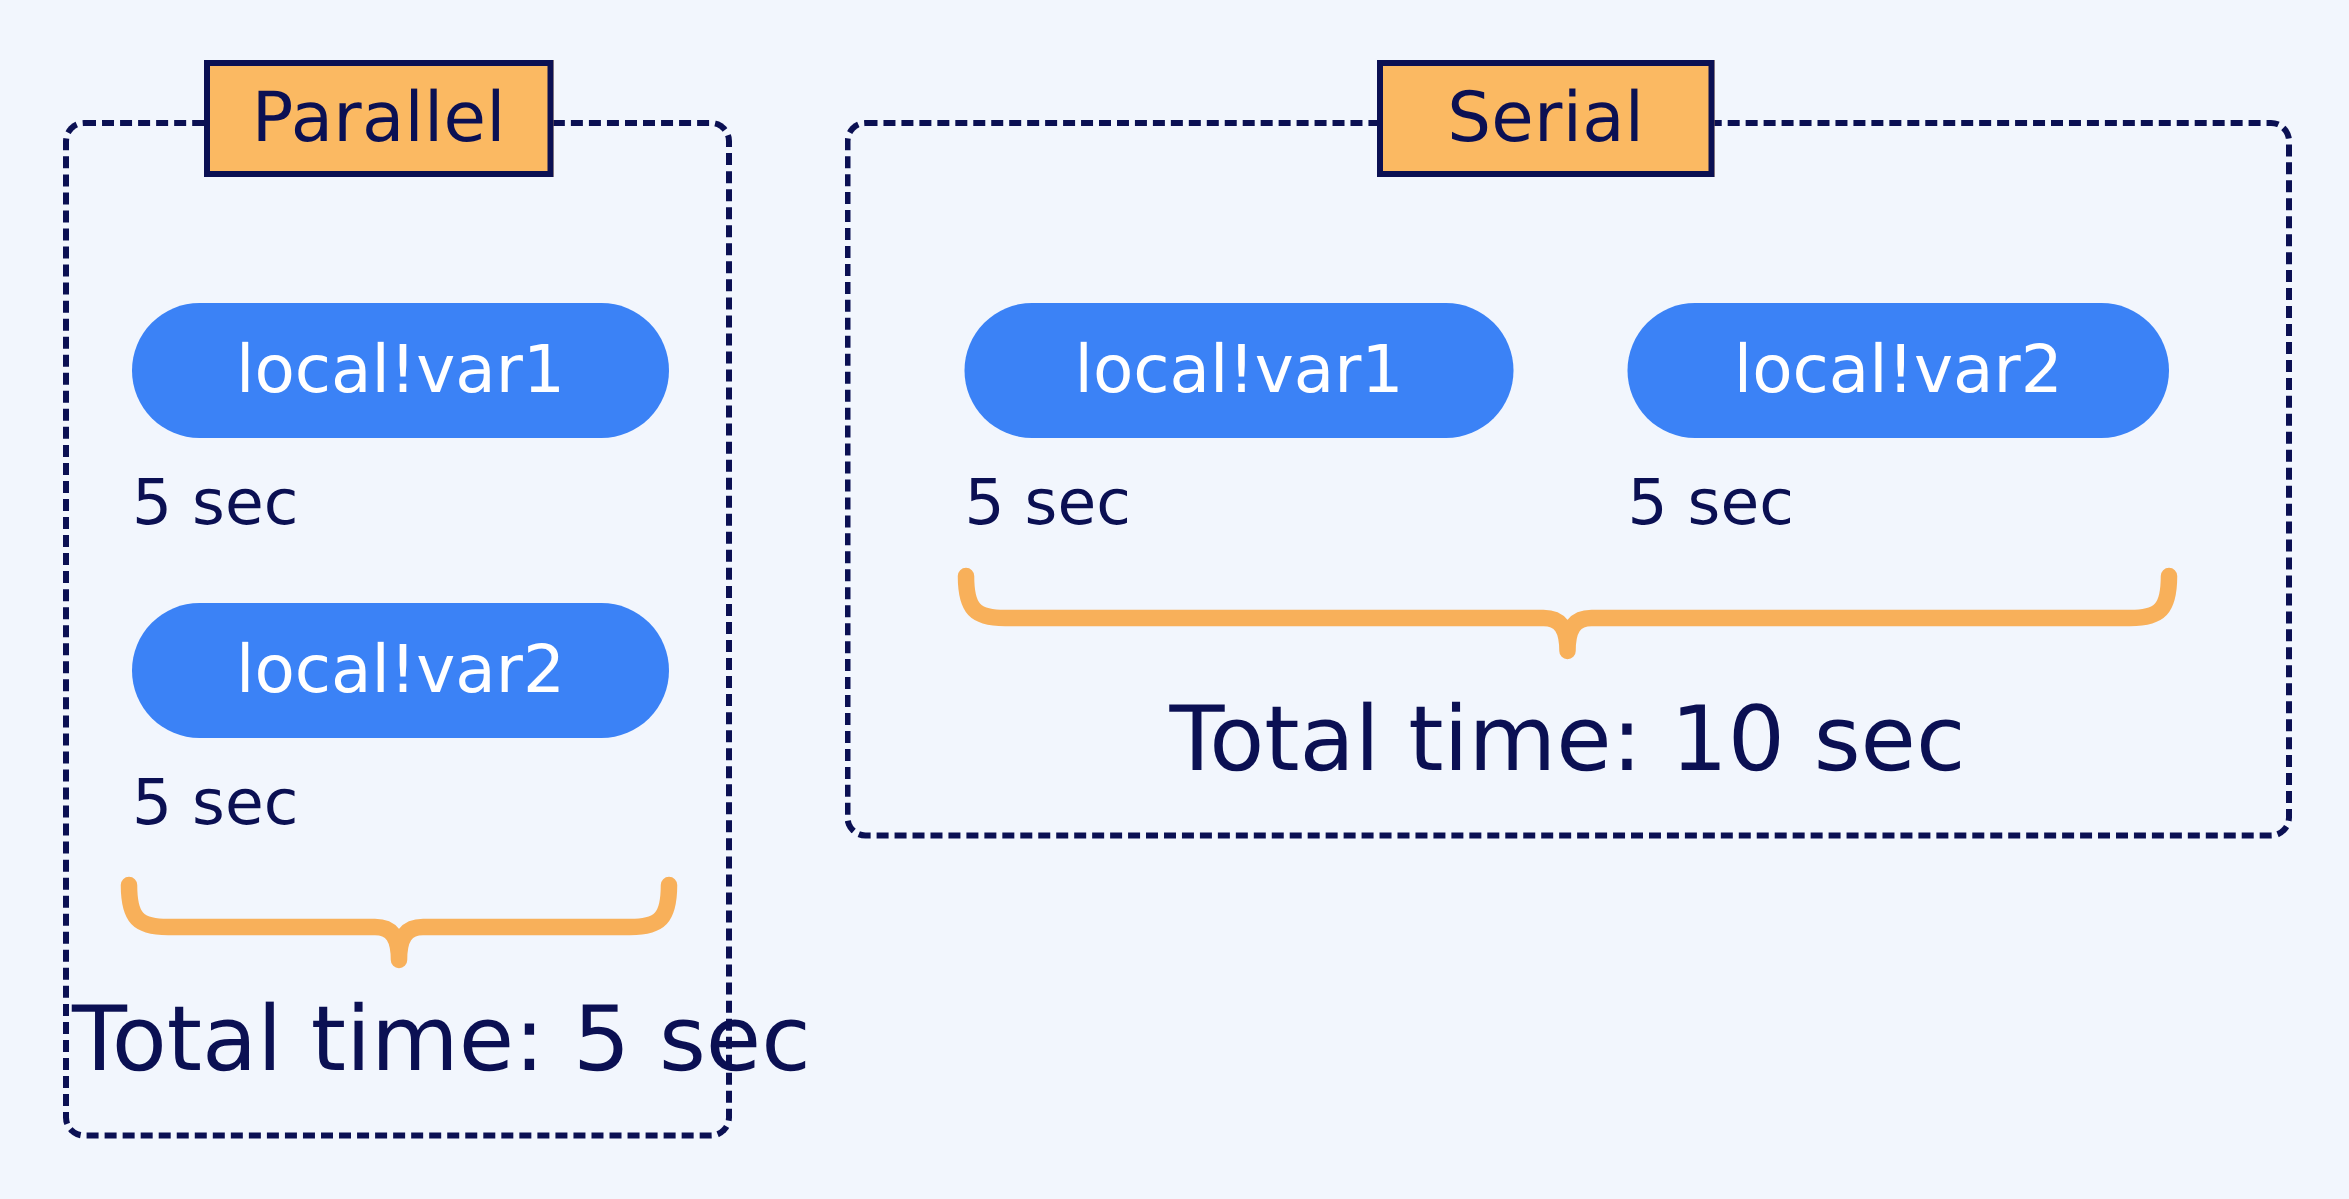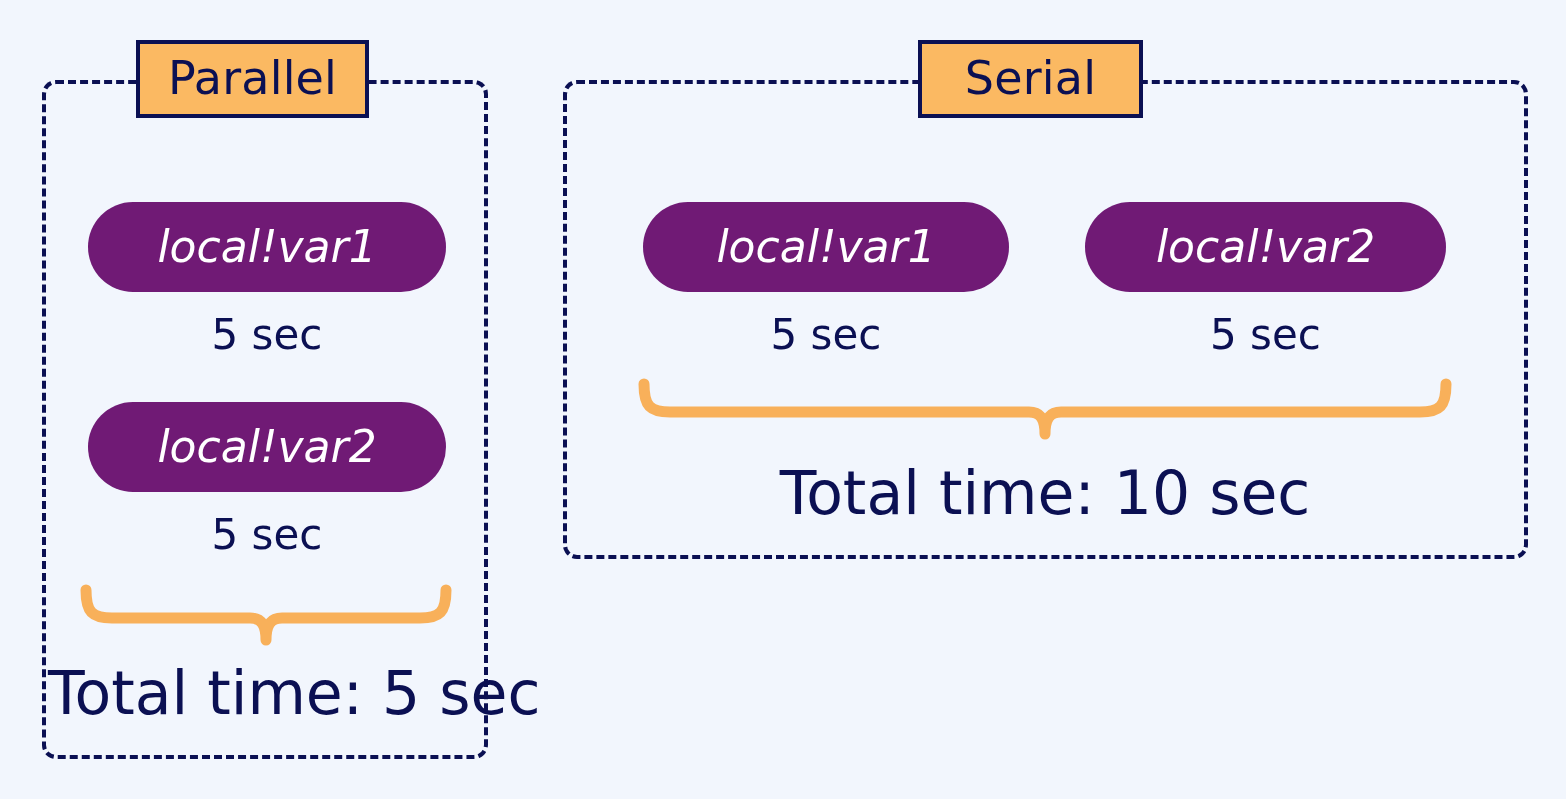--- a/index.html
+++ b/index.html
@@ -64,44 +64,43 @@
   }
   #title-serial {
     left: 918px;
     top: 40px;
     width: 225px;
   }
 
   
   .pill {
     position: absolute;
-    background: #701a75;
+    background: #3b82f6;
     color: #ffffff;
     border-radius: 999px;
     font-size: 44px;
     line-height: 90px;
     height: 90px;
     text-align: center;
     white-space: nowrap;
     z-index: 3;
-    font-style: italic;
   }
   #pill-p-var1 { left: 88px;  top: 202px; width: 358px; }
   #pill-p-var2 { left: 88px;  top: 402px; width: 358px; }
   #pill-s-var1 { left: 643px; top: 202px; width: 366px; }
   #pill-s-var2 { left: 1085px; top: 202px; width: 361px; }
 
   
   .duration {
     position: absolute;
     color: #0b1053;
     font-size: 42px;
     line-height: 50px;
     height: 50px;
-    text-align: center;
+    text-align: left;
     white-space: nowrap;
   }
   #dur-p-var1 { left: 88px;  top: 310px; width: 358px; }
   #dur-p-var2 { left: 88px;  top: 510px; width: 358px; }
   #dur-s-var1 { left: 643px; top: 310px; width: 366px; }
   #dur-s-var2 { left: 1085px; top: 310px; width: 361px; }
 
   
   .brace {
     position: absolute;

